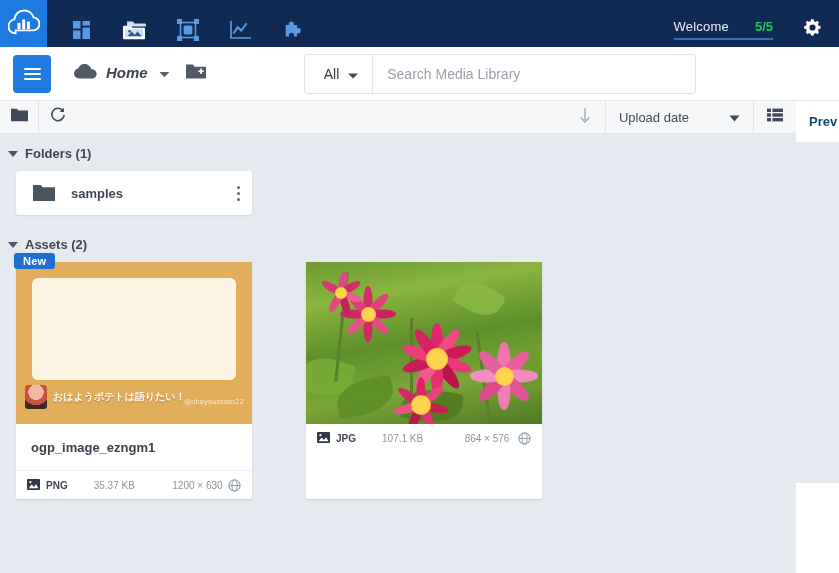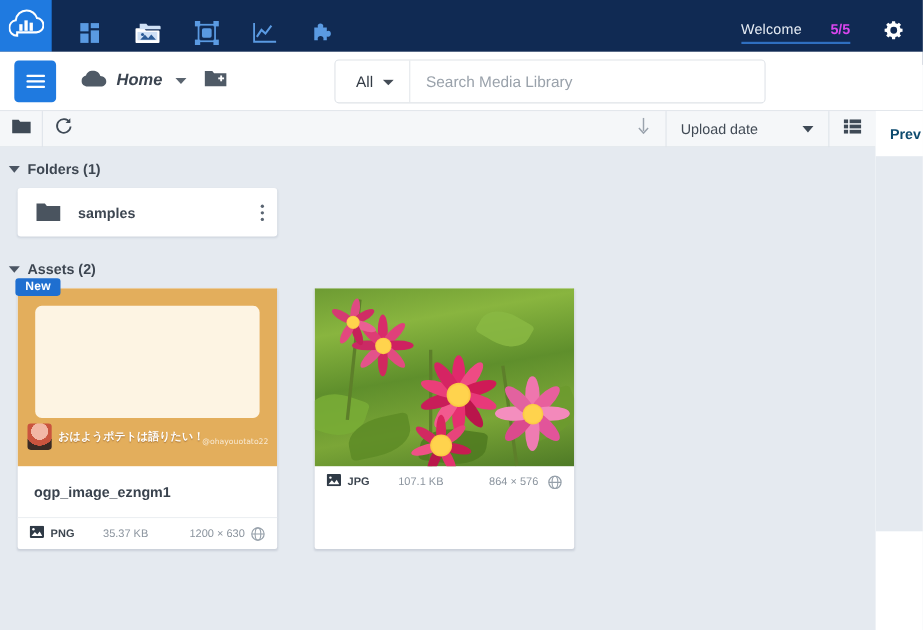--- a/index.html
+++ b/index.html
@@ -34,21 +34,21 @@
   }
   .topbar-right {
     margin-left: auto; display: flex; align-items: center; gap: 0; padding-right: 12px;
   }
   .welcome-wrap {
     display: flex; align-items: center; gap: 26px;
     padding-bottom: 4px; margin-right: 24px;
     border-bottom: 2px solid #2f6fc0;
   }
   .welcome-txt { color: #e7edf5; font-size: 13px; letter-spacing: .2px; }
-  .welcome-count { color: #d946ef; font-size: 13px; font-weight: bold; }
+  .welcome-count { color: #22c55e; font-size: 13px; font-weight: bold; }
   .gear-btn { width: 30px; height: 30px; display:flex; align-items:center; justify-content:center; cursor:pointer; }
 
   
   .breadcrumb-bar {
     position: absolute; top: 47px; left: 0; width: 839px; height: 54px;
     background: #ffffff; display: flex; align-items: center;
     border-bottom: 1px solid #e3e7ec;
   }
   .hamburger {
     margin-left: 13px; width: 38px; height: 38px; border-radius: 4px;
@@ -113,21 +113,21 @@
     width: 236px; height: 44px; background: #fff; border-radius: 3px;
     display: flex; align-items: center; box-shadow: 0 1px 2px rgba(20,40,70,.10);
     cursor: pointer;
   }
   .folder-icon { margin-left: 17px; display: flex; }
   .folder-name { margin-left: 16px; font-size: 13px; font-weight: bold; color: #3d4651; flex: 1; }
   .kebab { width: 28px; display:flex; flex-direction:column; align-items:center; gap:3px; cursor:pointer; }
   .kebab i { width: 3px; height: 3px; background:#5a6572; border-radius:50%; display:block; }
 
   .assets-head { padding-top: 22px; }
-  .assets-grid { padding: 10px 0 0 16px; display: flex; gap: 34px; }
+  .assets-grid { padding: 10px 0 0 16px; display: flex; gap: 54px; }
 
   .asset-card {
     width: 236px; background: #fff; border-radius: 2px;
     box-shadow: 0 1px 2px rgba(20,40,70,.13); position: relative; cursor: pointer;
   }
   .badge-new {
     position: absolute; top: -9px; left: -2px; z-index: 5;
     background: #1f6fd0; color: #fff; font-size: 11px; font-weight: bold;
     padding: 2px 9px; border-radius: 3px; letter-spacing: .2px;
   }

